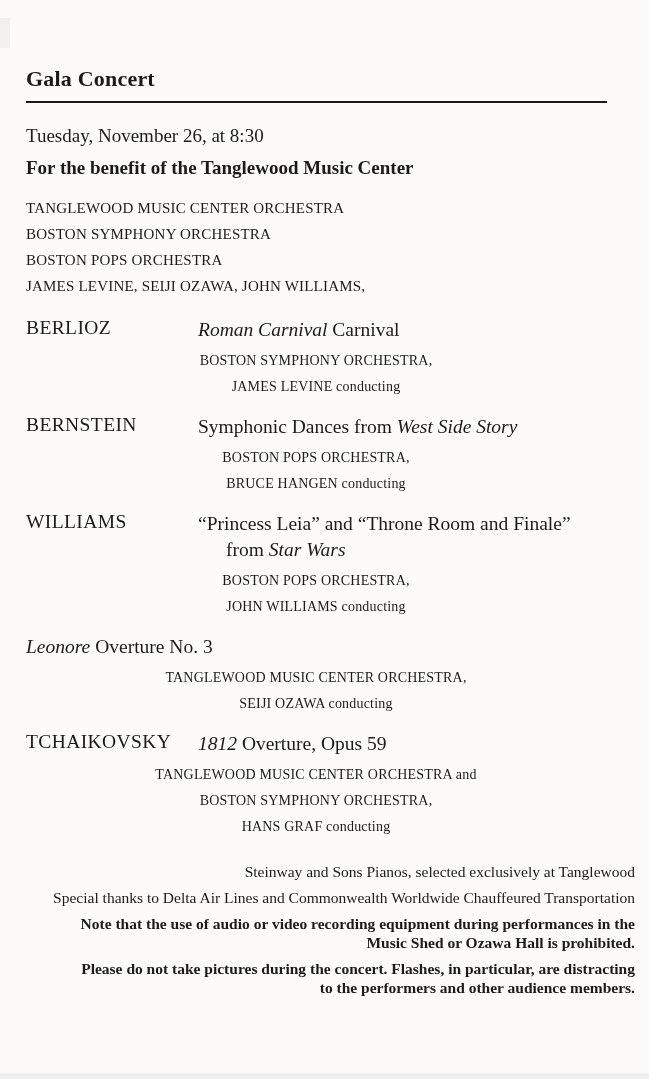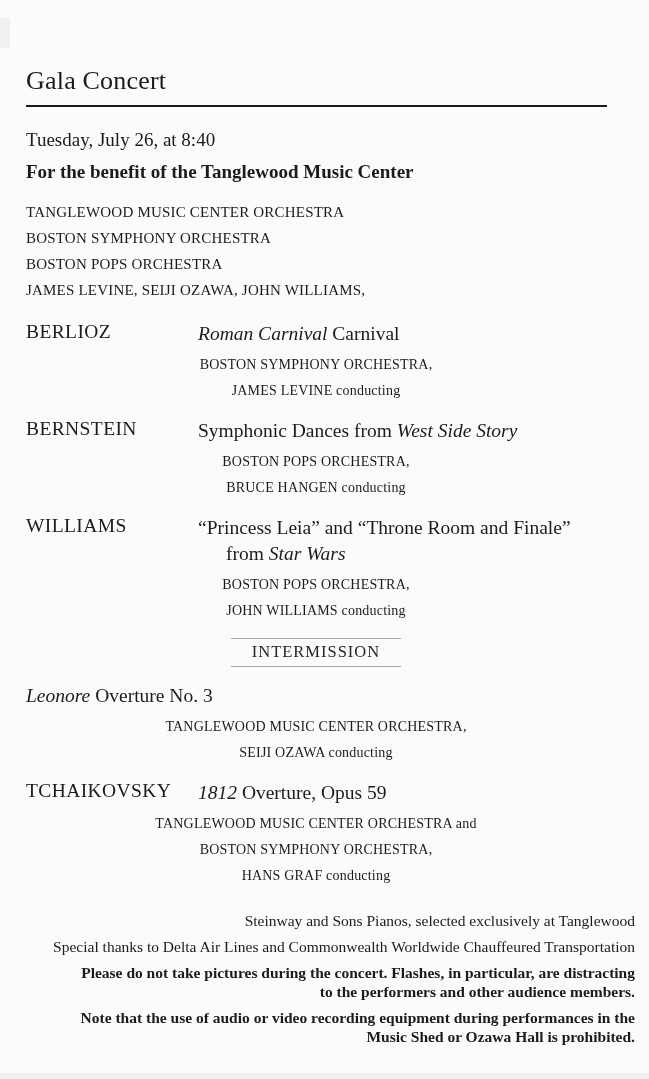--- a/index.html
+++ b/index.html
@@ -24,22 +24,22 @@
   .scan-shade-corner {
     position: absolute;
     left: 0; top: 18px;
     width: 10px; height: 30px;
     background: #f1f0ee;
   }
   .page {
     padding: 66px 14px 0 26px;
   }
   .title {
-    font-size: 26px;
-    font-weight: normal;
+    font-size: 22px;
+    font-weight: bold;
     letter-spacing: 0.2px;
   }
   .title-rule {
     border: none;
     border-top: 2px solid #1b1b1b;
     width: 581px;
     margin: 9px 0 0 0;
   }
   .date-line {
     margin-top: 22px;
@@ -102,21 +102,21 @@
   }
   .note.bold { font-weight: bold; }
   .note-line.cont { padding-left: 14px; }
 </style>
 </head>
 <body>
 
 <div class="page">
   <div class="title">Gala Concert</div>
   <hr class="title-rule">
-  <div class="date-line">Tuesday, July 26, at 8:40</div>
+  <div class="date-line">Tuesday, November 26, at 8:30</div>
   <div class="benefit-line">For the benefit of the Tanglewood Music Center</div>
 
   <div class="ensembles" id="ensembles">
       <div class="ensemble-line">TANGLEWOOD MUSIC CENTER ORCHESTRA</div>
       <div class="ensemble-line">BOSTON SYMPHONY ORCHESTRA</div>
       <div class="ensemble-line">BOSTON POPS ORCHESTRA</div>
       <div class="ensemble-line">JAMES LEVINE, SEIJI OZAWA, JOHN WILLIAMS,</div>
     </div>
 
   <div class="program" id="program">
@@ -150,21 +150,20 @@
           <div class="work">
             <div class="work-line"><span>“Princess Leia” and “Throne Room and Finale”</span></div>
             <div class="work-line indent"><span>from </span><em>Star Wars</em></div>
           </div>
         </div>
         <div class="performers">
           <div class="performer-line">BOSTON POPS ORCHESTRA,</div>
           <div class="performer-line">JOHN WILLIAMS conducting</div>
         </div>
       </div>
-      <div class="intermission-wrap"><span class="intermission">INTERMISSION</span></div>
       <div class="program-item">
         <div class="work-row">
           <div class="work">
             <div class="work-line"><em>Leonore</em><span> Overture No. 3</span></div>
           </div>
         </div>
         <div class="performers">
           <div class="performer-line">TANGLEWOOD MUSIC CENTER ORCHESTRA,</div>
           <div class="performer-line">SEIJI OZAWA conducting</div>
         </div>
@@ -185,24 +184,24 @@
     </div>
 
   <div class="notes" id="notes">
       <div class="note">
         <div class="note-line">Steinway and Sons Pianos, selected exclusively at Tanglewood</div>
       </div>
       <div class="note">
         <div class="note-line">Special thanks to Delta Air Lines and Commonwealth Worldwide Chauffeured Transportation</div>
       </div>
       <div class="note bold">
+        <div class="note-line">Note that the use of audio or video recording equipment during performances in the</div>
+        <div class="note-line cont">Music Shed or Ozawa Hall is prohibited.</div>
+      </div>
+      <div class="note bold">
         <div class="note-line">Please do not take pictures during the concert. Flashes, in particular, are distracting</div>
         <div class="note-line cont">to the performers and other audience members.</div>
       </div>
-      <div class="note bold">
-        <div class="note-line">Note that the use of audio or video recording equipment during performances in the</div>
-        <div class="note-line cont">Music Shed or Ozawa Hall is prohibited.</div>
-      </div>
     </div>
 </div>
 
 <div class="scan-shade-corner"></div>
 <div class="scan-shade-bottom"></div>
 
 </body></html>

